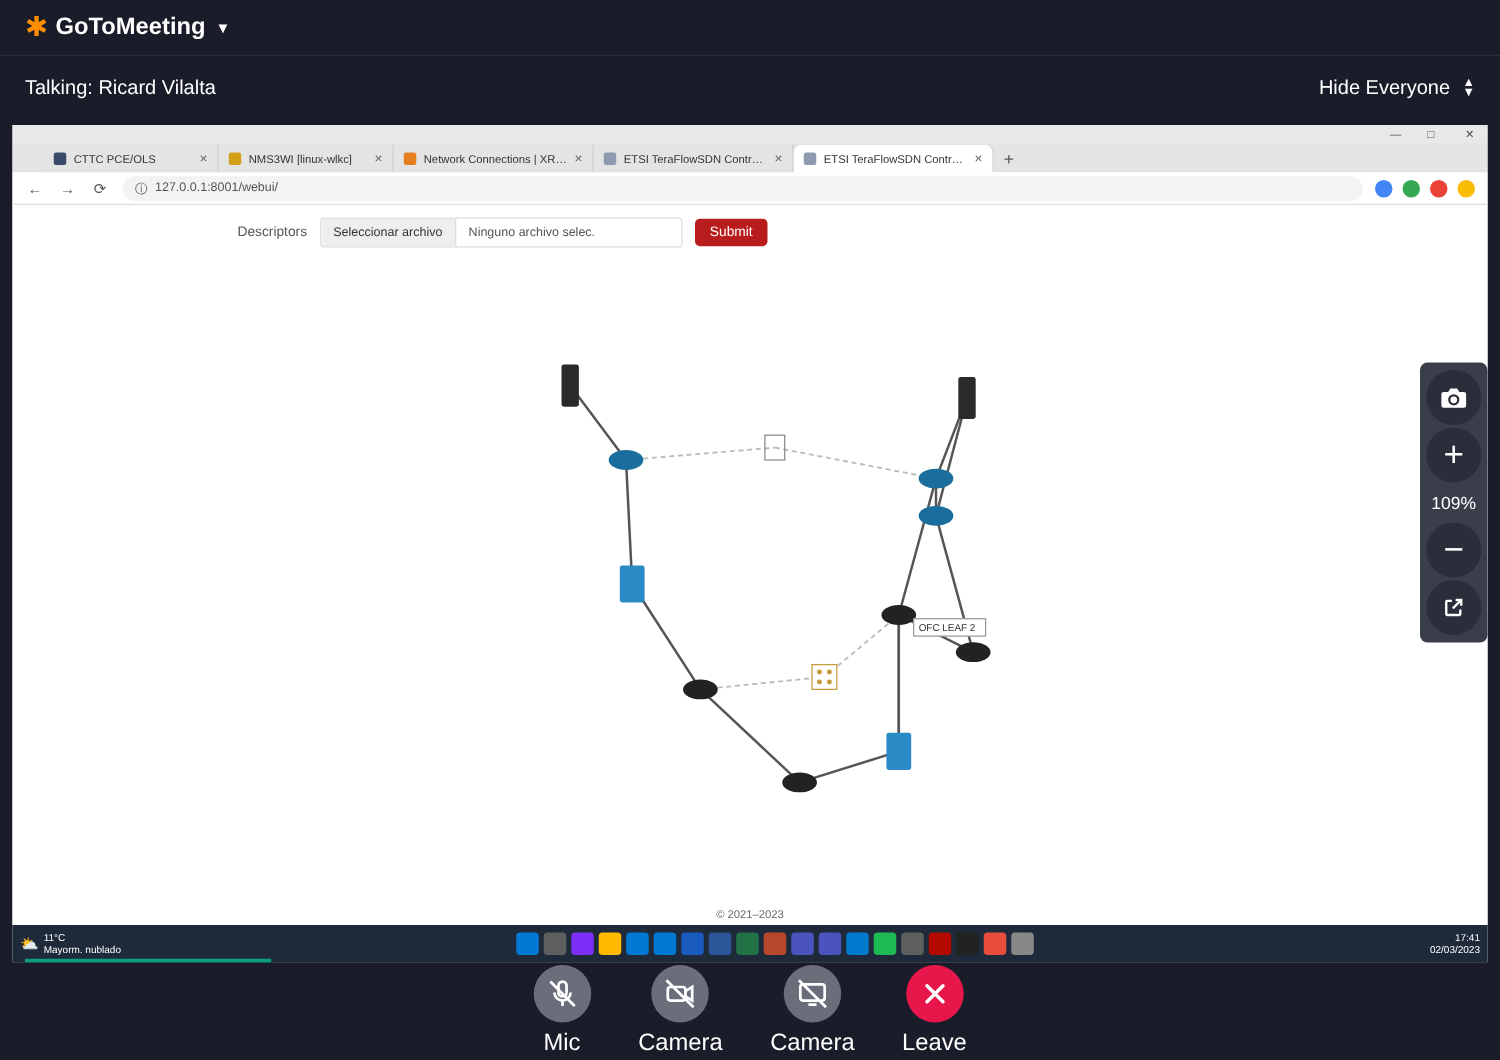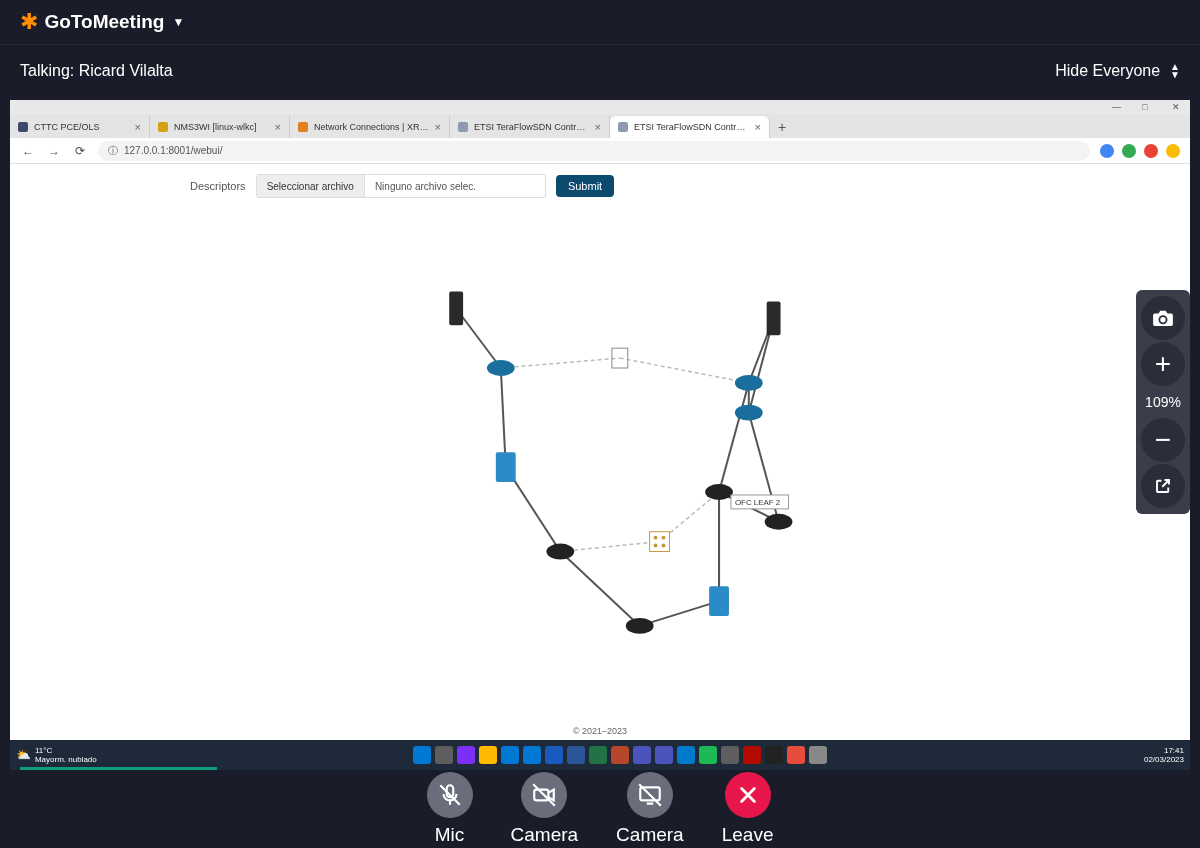--- a/index.html
+++ b/index.html
@@ -9,40 +9,40 @@
 .gtm-logo-text{font-weight:bold;font-size:19px}
 .gtm-logo-text .thin{font-weight:bold}
 .gtm-chevron{margin-left:8px;color:#fff;font-size:12px}
 .gtm-subheader{height:52px;background:#1a1d29;display:flex;align-items:center;padding:0 20px;color:#fff;justify-content:space-between;border-top:1px solid #2a2d39}
 .talking{font-size:16px}
 .hide-everyone{display:flex;align-items:center;font-size:16px;cursor:pointer}
 .hide-chevrons{margin-left:10px;display:flex;flex-direction:column;font-size:10px;line-height:8px}
 .shared-screen{position:absolute;top:100px;left:10px;right:10px;height:670px;background:#fff;display:flex;flex-direction:column}
 .browser-titlebar{height:14px;background:#e8e8e8;display:flex;align-items:center;justify-content:flex-end;padding:0 8px;gap:20px}
 .win-btn{width:10px;height:10px;font-size:9px;color:#555;cursor:pointer}
-.browser-tabs{height:24px;background:#e4e4e4;display:flex;align-items:flex-end;padding-left:0}
+.browser-tabs{height:24px;background:#e4e4e4;display:flex;align-items:flex-end;padding-left:25px}
 .tab{height:22px;background:#e4e4e4;padding:0 8px;display:flex;align-items:center;font-size:9px;color:#333;gap:6px;min-width:140px;max-width:160px;border-right:1px solid #ccc}
 .tab.active{background:#fff;border-top-left-radius:6px;border-top-right-radius:6px}
 .tab-favicon{width:10px;height:10px;border-radius:2px;flex-shrink:0}
 .tab-label{white-space:nowrap;overflow:hidden;text-overflow:ellipsis;flex:1}
 .tab-close{font-size:11px;color:#666;cursor:pointer}
 .new-tab{width:24px;height:22px;display:flex;align-items:center;justify-content:center;font-size:14px;color:#555;cursor:pointer}
 .browser-addr{height:26px;background:#fff;display:flex;align-items:center;padding:0 10px;gap:10px;border-bottom:1px solid #ddd}
 .nav-btn{width:16px;font-size:12px;color:#555;cursor:pointer;text-align:center}
 .addr-bar{flex:1;height:20px;background:#f1f3f4;border-radius:10px;display:flex;align-items:center;padding:0 10px;font-size:10px;color:#555;gap:6px}
 .ext-icons{display:flex;gap:8px}
 .ext-icon{width:14px;height:14px;border-radius:50%}
 .page-content{flex:1;background:#fff;padding:10px 180px;position:relative;overflow:hidden}
 .page-title{font-size:16px;color:#333;font-weight:normal;margin-bottom:14px}
 .upload-row{display:flex;align-items:center;gap:10px;font-size:11px}
 .desc-label{color:#555}
 .file-input{display:flex;align-items:center;border:1px solid #ddd;border-radius:3px;overflow:hidden;height:24px}
 .file-btn{background:#eee;padding:0 10px;height:100%;display:flex;align-items:center;font-size:10px;color:#333;cursor:pointer;border-right:1px solid #ddd}
 .file-label{padding:0 10px;font-size:10px;color:#555;min-width:180px}
-.submit-btn{background:#0c4a6e;color:#fff;border:none;padding:5px 12px;border-radius:4px;font-size:11px;cursor:pointer}
+.submit-btn{background:#b91c1c;color:#fff;border:none;padding:5px 12px;border-radius:4px;font-size:11px;cursor:pointer}
 .topology{position:absolute;top:80px;left:0;right:0;bottom:0}
 .topology svg{width:100%;height:100%}
 .taskbar{height:30px;background:#1e2a3a;display:flex;align-items:center;padding:0 6px;color:#fff;font-size:8px}
 .weather{display:flex;align-items:center;gap:4px}
 .weather-icon{font-size:12px}
 .weather-text{display:flex;flex-direction:column;line-height:9px}
 .task-center{flex:1;display:flex;justify-content:center;gap:4px}
 .task-icon{width:18px;height:18px;border-radius:3px;cursor:pointer}
 .task-right{display:flex;flex-direction:column;align-items:flex-end;line-height:9px}
 .gtm-controls{position:absolute;bottom:0;left:0;right:0;height:78px;display:flex;align-items:center;justify-content:center;gap:38px;background:#1a1d29}

